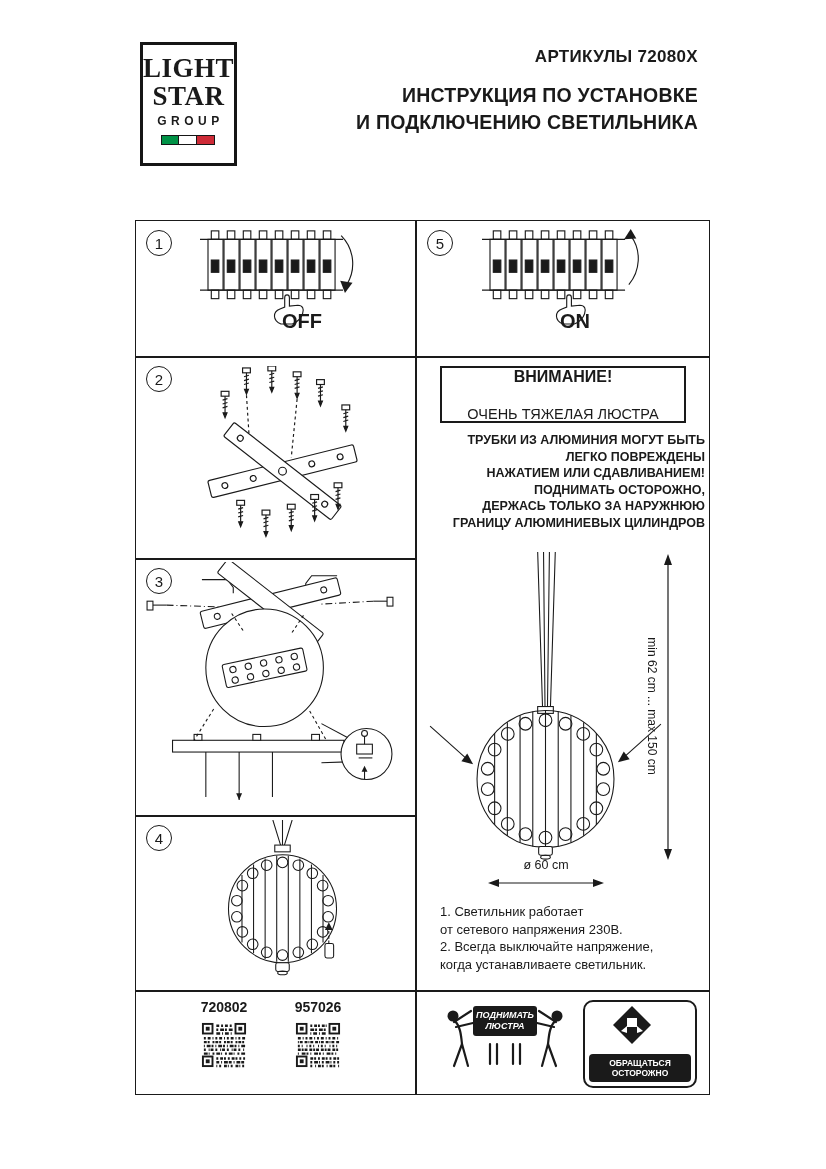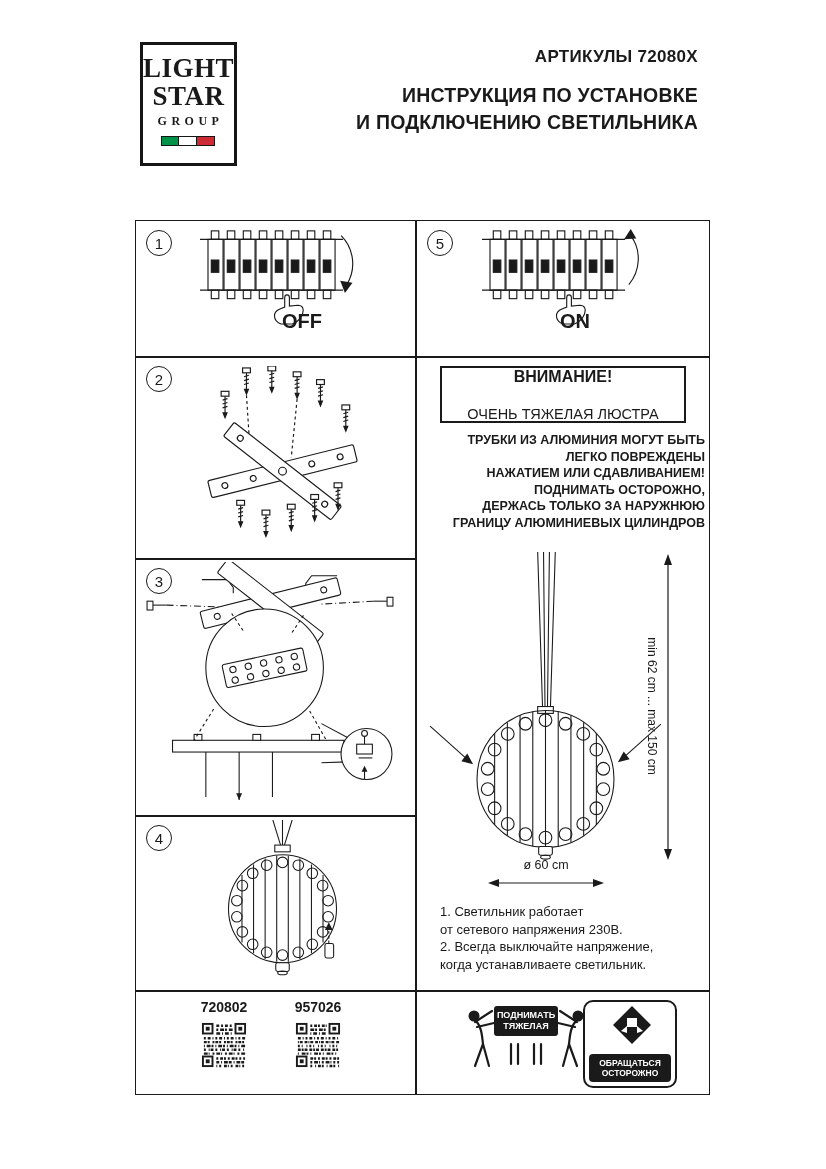--- a/index.html
+++ b/index.html
@@ -7,21 +7,21 @@
   .page { position: relative; width: 826px; height: 1169px; background: #fff; color: #1a1a1a; overflow: hidden; }
   .abs { position: absolute; }
   .line { position: absolute; background: #1a1a1a; }
   .ml { white-space: pre-line; }
   svg { display: block; }
 
   
   .logo-box { left: 140px; top: 42px; width: 97px; height: 124px; border: 3px solid #161616;
               display: flex; flex-direction: column; align-items: center; padding-top: 9px; }
   .logo-word { font-family: "Liberation Serif", serif; font-weight: 700; font-size: 27px; line-height: 28px; letter-spacing: .5px; text-align: center; }
-  .logo-group { font-family: Liberation Serif, serif; font-weight: 700; font-size: 12px; letter-spacing: 4.5px; margin-top: 4px; margin-left:4px; }
+  .logo-group { font-family: Liberation Sans, sans-serif; font-weight: 700; font-size: 12px; letter-spacing: 4.5px; margin-top: 4px; margin-left:4px; }
   .logo-flag { display: flex; margin-top: 7px; }
   .flag-cell { width: 19px; height: 10px; border: 1.3px solid #161616; margin-left: -1.3px; }
 
   
   .hdr { right: 128px; top: 44px; text-align: right; }
   .hdr-series, .hdr-articles { font-size: 17px; font-weight: 700; line-height: 25px; letter-spacing: .3px; }
   .hdr-title { font-size: 19.5px; font-weight: 700; line-height: 27px; letter-spacing: .2px; margin-top: 13px; }
 
   
   .tbl-outer { left: 135px; top: 220px; width: 575px; height: 875px; border: 1.5px solid #1a1a1a; }
@@ -37,24 +37,24 @@
   .warn-sub { font-size: 14.5px; }
   .warn-body { left: 420px; top: 432px; width: 285px; text-align: right; font-size: 12.5px; font-weight: 700; line-height: 16.5px; }
 
   .dim-v-label { left: 502px; top: 699px; width: 300px; text-align: center; font-size: 12px; transform: rotate(90deg); }
   .dim-d-label { left: 488px; top: 858px; width: 116px; text-align: center; font-size: 12.5px; }
 
   .notes { left: 440px; top: 903px; width: 270px; font-size: 13px; line-height: 17.5px; }
 
   .qr-label { width: 92px; text-align: center; font-size: 14px; font-weight: 700; }
 
-  .lift-badge { left: 461px; top: 1000px; width: 130px; height: 88px; }
+  .lift-badge { left: 440px; top: 1000px; width: 130px; height: 88px; font-style: italic; }
   .lift-text { position: absolute; left: 33px; top: 6px; width: 64px; height: 30px; display: flex; flex-direction: column;
                align-items: center; justify-content: center; color: #fff; font-size: 9px; font-weight: 700; line-height: 11px; }
-  .care-badge { left: 583px; top: 1000px; width: 94px; height: 88px; border: 2.5px solid #1a1a1a; border-radius: 10px; }
+  .care-badge { left: 583px; top: 1000px; width: 114px; height: 88px; border: 2.5px solid #1a1a1a; border-radius: 10px; }
   .care-diamond { position: absolute; left: 27px; top: 3px; }
   .care-strip { position: absolute; left: 4px; right: 4px; bottom: 4px; height: 28px; background: #1a1a1a; border-radius: 4px;
                 display: flex; flex-direction: column; align-items: center; justify-content: center; color: #fff;
                 font-size: 8.5px; font-weight: 700; line-height: 10px; }
 
   .footer { left: 0; top: 1188px; width: 826px; text-align: left; font-size: 17px; font-weight: 700; margin-left: 23px; }
 </style>
 </head>
 <body>
 
@@ -409,21 +409,21 @@
         <path d="M114 27 L97 23"></path>
         <path d="M108 44 L116 66 M108 44 L102 66"></path>
         <path d="M50 44 V64 M57 44 V64 M73 44 V64 M80 44 V64"></path>
       </g>
       <circle cx="13" cy="16" r="5.5" fill="#1a1a1a"></circle>
       <circle cx="117" cy="16" r="5.5" fill="#1a1a1a"></circle>
       <rect x="33" y="6" width="64" height="30" rx="3" fill="#1a1a1a"></rect>
     </svg>
     <div class="lift-text">
       <div>ПОДНИМАТЬ</div>
-      <div>ТЯЖЕЛАЯ</div>
+      <div>ЛЮСТРА</div>
     </div>
   </div>
 
   <div class="abs care-badge">
     <svg class="care-diamond" width="40" height="40" viewBox="0 0 40 40">
       <polygon points="20,1 39,20 20,39 1,20" fill="#1a1a1a"></polygon>
       <rect x="15" y="13" width="10" height="9" fill="#fff"></rect>
       <polygon points="9,26 15,21 15,28" fill="#fff"></polygon>
       <polygon points="31,26 25,21 25,28" fill="#fff"></polygon>
     </svg>

